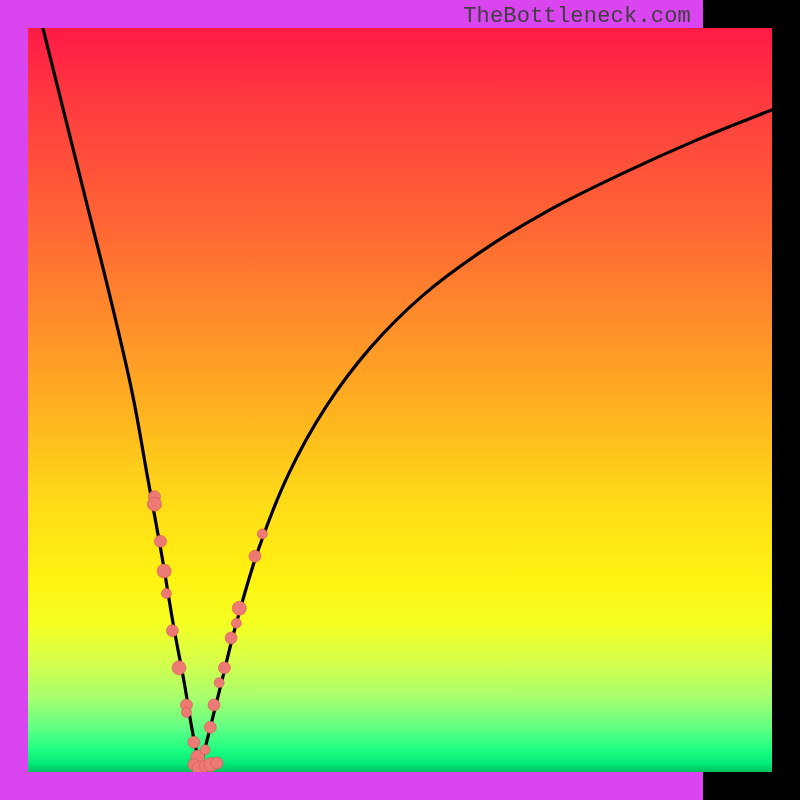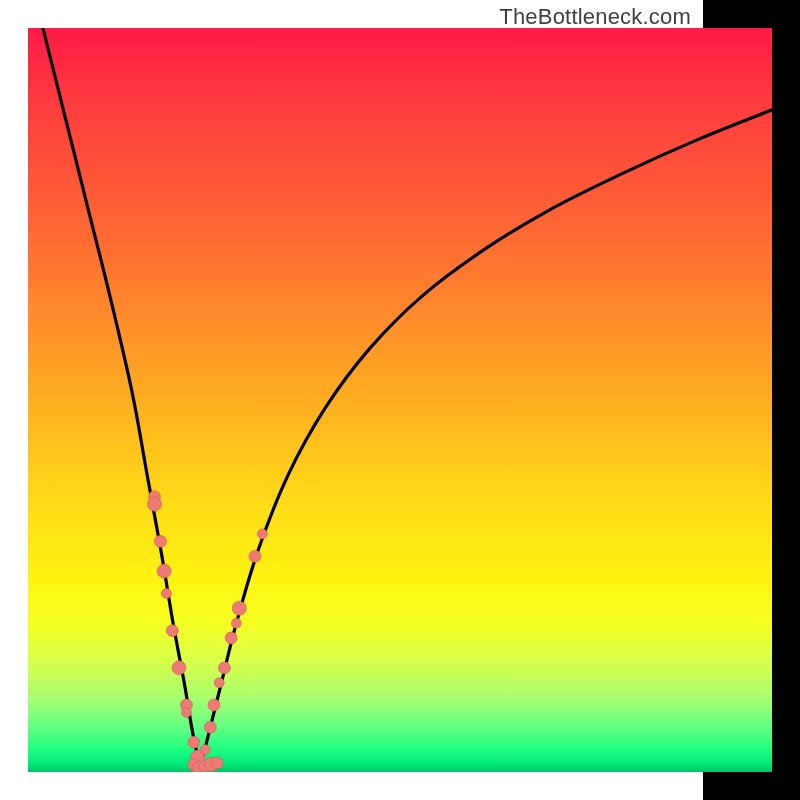--- a/index.html
+++ b/index.html
@@ -8,21 +8,22 @@
     width: 800px;
     height: 800px;
     overflow: hidden;
     background: #000;
     font-family: Arial, Helvetica, sans-serif;
   }
   .frame {
     position: relative;
     width: 703px;
     height: 800px;
-    background: #ffffff;
+    background: #d946ef;
+    font-family: Liberation Mono, monospace;
   }
   .plot-area {
     position: absolute;
     left: 28px;
     top: 28px;
     width: 744px;
     height: 744px;
     
     background: linear-gradient(
       to bottom,

